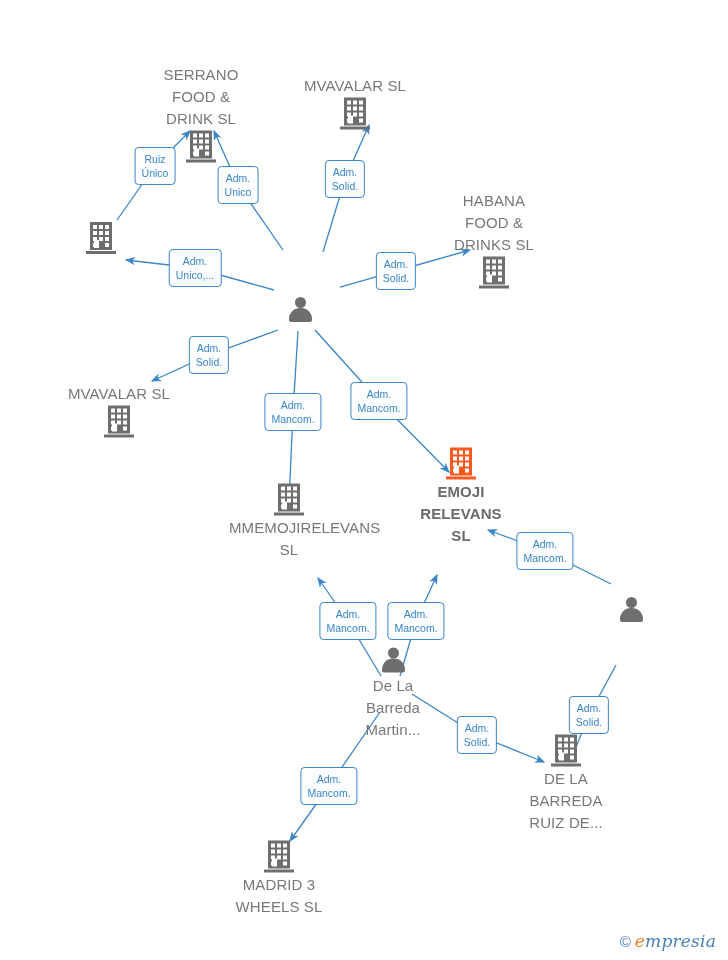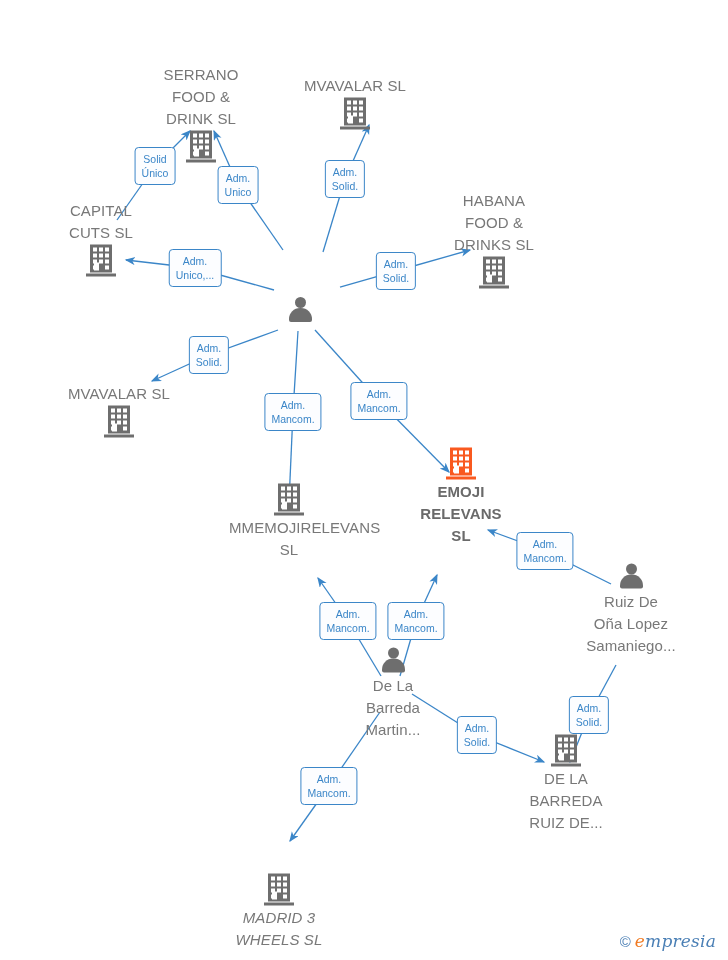--- a/index.html
+++ b/index.html
@@ -135,22 +135,20 @@
             <span class="win" style="left: 7px; top: 15px;"></span>
             <span class="win" style="left: 13px; top: 15px;"></span>
             <span class="win" style="left: 19px; top: 15px;"></span>
             <span class="win" style="left: 7px; top: 21px;"></span>
             <span class="win" style="left: 19px; top: 21px;"></span>
             <span class="door"></span>
           </span>
         </span>
       </div>
       <div class="node caption-top" style="left: 101px; top: 238px;">
-        <span class="caption">CAPITAL
-CUTS  SL</span>
         <span class="glyph" style="display: flex; justify-content: center;">
           <span class="bld">
             <span class="body"></span>
             <span class="base"></span>
             <span class="win" style="left: 7px; top: 3px;"></span>
             <span class="win" style="left: 13px; top: 3px;"></span>
             <span class="win" style="left: 19px; top: 3px;"></span>
             <span class="win" style="left: 7px; top: 9px;"></span>
             <span class="win" style="left: 13px; top: 9px;"></span>
             <span class="win" style="left: 19px; top: 9px;"></span>
@@ -260,23 +258,20 @@
 RELEVANS
 SL</span>
       </div>
       <div class="node" style="left: 631px; top: 610px;">
         <span class="glyph" style="display: flex; justify-content: center;">
           <span class="psn">
             <span class="head"></span>
             <span class="torso"></span>
           </span>
         </span>
-        <span class="caption">Ruiz De
-Oña Lopez
-Samaniego...</span>
       </div>
       <div class="node" style="left: 393px; top: 694px;">
         <span class="glyph" style="display: flex; justify-content: center;">
           <span class="psn">
             <span class="head"></span>
             <span class="torso"></span>
           </span>
         </span>
         <span class="caption">De La
 Barreda
@@ -298,21 +293,21 @@
             <span class="win" style="left: 19px; top: 15px;"></span>
             <span class="win" style="left: 7px; top: 21px;"></span>
             <span class="win" style="left: 19px; top: 21px;"></span>
             <span class="door"></span>
           </span>
         </span>
         <span class="caption">DE LA
 BARREDA
 RUIZ DE...</span>
       </div>
-      <div class="node" style="left: 279px; top: 912px; font-style: italic;">
+      <div class="node" style="left: 279px; top: 879px;">
         <span class="glyph" style="display: flex; justify-content: center;">
           <span class="bld">
             <span class="body"></span>
             <span class="base"></span>
             <span class="win" style="left: 7px; top: 3px;"></span>
             <span class="win" style="left: 13px; top: 3px;"></span>
             <span class="win" style="left: 19px; top: 3px;"></span>
             <span class="win" style="left: 7px; top: 9px;"></span>
             <span class="win" style="left: 13px; top: 9px;"></span>
             <span class="win" style="left: 19px; top: 9px;"></span>
@@ -322,21 +317,21 @@
             <span class="win" style="left: 7px; top: 21px;"></span>
             <span class="win" style="left: 19px; top: 21px;"></span>
             <span class="door"></span>
           </span>
         </span>
         <span class="caption">MADRID 3
 WHEELS  SL</span>
       </div>
     </div>
   <div id="label-layer">
-      <div class="elabel" style="left: 155px; top: 166px;">Solid
+      <div class="elabel" style="left: 155px; top: 166px;">Ruiz
 Único</div>
       <div class="elabel" style="left: 238px; top: 185px;">Adm.
 Unico</div>
       <div class="elabel" style="left: 345px; top: 179px;">Adm.
 Solid.</div>
       <div class="elabel" style="left: 396px; top: 271px;">Adm.
 Solid.</div>
       <div class="elabel" style="left: 195px; top: 268px;">Adm.
 Unico,...</div>
       <div class="elabel" style="left: 209px; top: 355px;">Adm.

